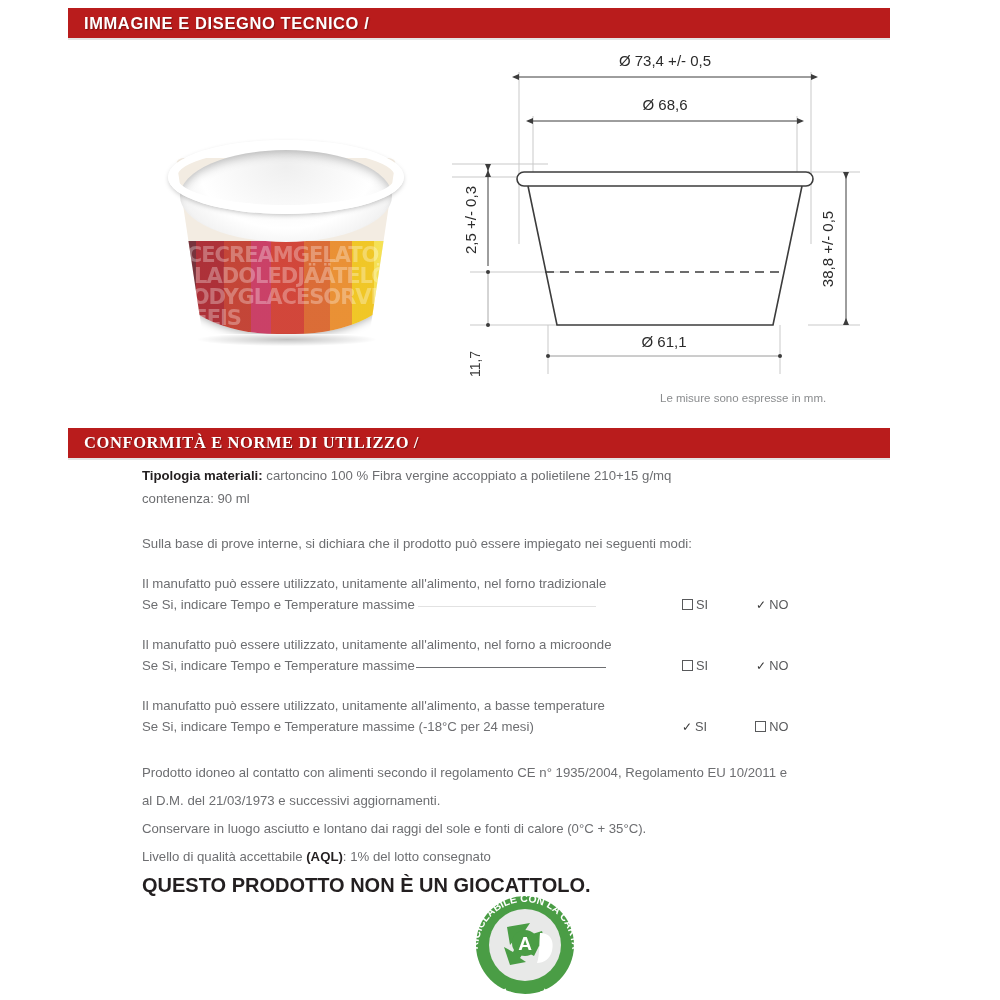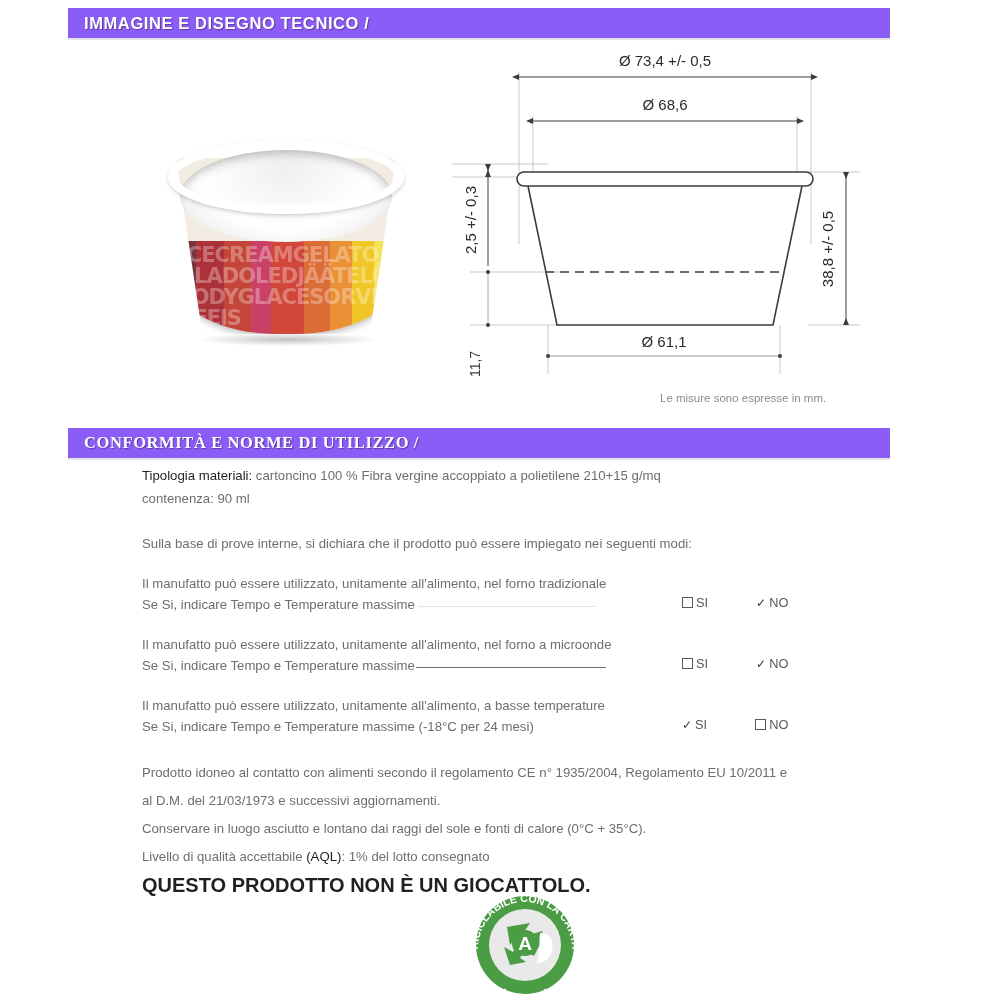--- a/index.html
+++ b/index.html
@@ -15,21 +15,21 @@
     overflow: hidden;
     position: relative;
   }
 
   
   .section-bar {
     position: absolute;
     left: 68px;
     width: 822px;
     height: 30px;
-    background: #8b5cf6;
+    background: #b91c1c;
     box-shadow: 0 2px 0 0 rgba(0,0,0,0.10);
     display: flex;
     align-items: center;
   }
   .section-bar .bar-label {
     color: #ffffff;
     font-size: 16.5px;
     font-weight: bold;
     letter-spacing: 0.6px;
     padding-left: 16px;
@@ -151,30 +151,30 @@
   
   .conf-body {
     position: absolute;
     left: 142px;
     top: 466px;
     width: 720px;
     font-size: 13.2px;
     line-height: 20px;
     color: #6d6e71;
   }
-  .conf-body .strong { color: #231f20; font-weight: normal; }
+  .conf-body .strong { color: #231f20; font-weight: bold; }
   .mat-line { white-space: nowrap; }
   .mat-line + .mat-line { margin-top: 3px; }
 
   .intro { margin-top: 25px; }
 
   .usage-row {
     margin-top: 20px;
     display: flex;
-    align-items: center;
+    align-items: flex-end;
   }
   .usage-text { width: 540px; }
   .usage-text .l2 { display: block; margin-top: 1px; white-space: nowrap; }
   .rule-light {
     display: inline-block;
     width: 178px;
     border-bottom: 1px solid #e2e2e2;
     margin-left: 3px;
     vertical-align: 2px;
   }

